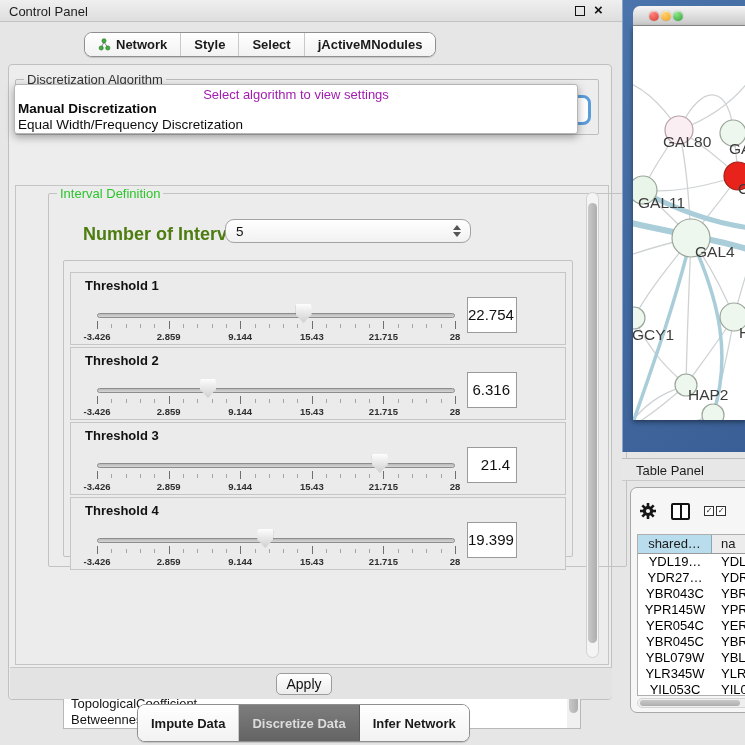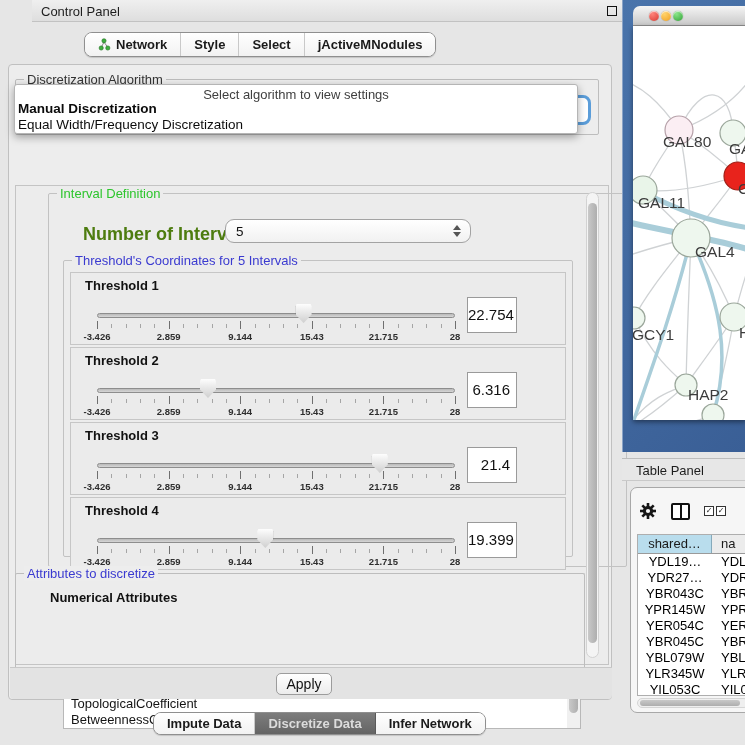--- a/index.html
+++ b/index.html
@@ -1,47 +1,47 @@
 <!DOCTYPE html>
 <html><head>
 <meta charset="utf-8">
 <style>
   html,body{margin:0;padding:0;background:#e4e4e4;}
   *{box-sizing:border-box;font-family:"Liberation Sans",sans-serif;}
   #root{position:relative;width:745px;height:745px;background:#e6e6e6;overflow:hidden;}
 
   
   .cp-titlebar{position:absolute;left:0;top:0;width:622px;height:22px;
-    background:linear-gradient(#efefef,#dedede);border-bottom:1px solid #c2c2c2;margin-left:32px;}
+    background:linear-gradient(#efefef,#dedede);border-bottom:1px solid #c2c2c2;}
   .cp-title{position:absolute;left:9px;top:4px;font-size:13px;color:#1d1d1d;}
   .win-float{position:absolute;left:575px;top:6px;width:10px;height:10px;border:1.6px solid #111;background:transparent;}
   .win-close{position:absolute;left:594px;top:1px;font-size:15px;font-weight:900;color:#111;}
 
   .seg-group{position:absolute;display:flex;background:#fff;border:1px solid #8f8f8f;border-radius:8px;overflow:hidden;
     box-shadow:0 1px 1px rgba(0,0,0,.15);}
   .seg-tab{display:flex;align-items:center;justify-content:center;gap:5px;padding:0 13px;font-size:13px;font-weight:600;
     color:#1a1a1a;border-right:1px solid #c9c9c9;background:linear-gradient(#ffffff,#f2f2f2);white-space:nowrap;}
   .seg-tab:last-child{border-right:none;}
   .seg-tab.sel{background:linear-gradient(#7d7d7d,#646464);color:#dcdcdc;border-right-color:#5a5a5a;}
   #top-tabs{left:84px;top:32px;height:25px;}
-  #bottom-tabs{left:153px;top:704px;height:23px;margin-top:8px;}
+  #bottom-tabs{left:137px;top:704px;height:38px;}
 
   .outer-panel{position:absolute;left:8px;top:64px;width:604px;height:636px;background:#ededed;
     border:1px solid #c0c0c0;border-radius:4px;}
 
   .group{position:absolute;border:1px solid #bdbdbd;border-radius:2px;}
   .group-title{position:absolute;top:-8px;left:8px;font-size:13px;background:#ededed;padding:0 3px;white-space:nowrap;}
 
   
   .focus-combo{position:absolute;left:24px;top:94px;width:566px;height:30px;border:3px solid #5b9dd9;
     border-radius:8px;background:#fff;}
 
   .popup{position:absolute;left:14px;top:84px;width:564px;height:50px;background:#fff;border:1px solid #b5b5b5;
     border-radius:3px;box-shadow:0 3px 8px rgba(0,0,0,.35);z-index:40;overflow:hidden;}
-  .popup .ph{height:16px;text-align:center;font-size:13px;color:#404040;padding-top:2px;}
+  .popup .ph{height:16px;text-align:center;font-size:13px;color:#a21caf;padding-top:2px;}
   .popup .opt{height:16px;font-size:13.5px;color:#0c0c0c;padding-left:3px;line-height:16px;}
   .popup .opt.bold{font-weight:700;}
 
   .combo{position:absolute;background:linear-gradient(#ffffff,#f1f1f1);border:1px solid #a3a3a3;border-radius:5px;
     font-size:13.5px;color:#111;display:flex;align-items:center;padding-left:10px;}
   .spin{position:absolute;right:9px;top:50%;transform:translateY(-50%);display:flex;flex-direction:column;gap:2px;}
   .spin i{width:0;height:0;border-left:4px solid transparent;border-right:4px solid transparent;display:block;}
   .spin .up{border-bottom:5px solid #555;}
   .spin .dn{border-top:5px solid #555;}
 
@@ -153,21 +153,20 @@
         <div style="position:absolute;left:34px;top:30px;font-size:18px;font-weight:700;color:#4d7c0f;">Number of Intervals</div>
         <div class="combo" style="left:176px;top:25px;width:246px;height:24px;border-radius:9px;">
           <span>5</span>
           <span class="spin">
               <i class="up"></i>
               <i class="dn"></i>
             </span>
         </div>
 
         <div class="group" style="left:14px;top:66px;width:510px;height:297px;border-color:#c2c2c2;">
-          <span class="group-title" id="g-thresh" style="background: rgb(236, 236, 236); color: rgb(58, 58, 208);">Threshold's Coordinates for 5 Intervals</span>
           <div style="position:absolute;left:6px;top:11px;">
   <div class="th-row">
     <div class="th-label">Threshold 1</div>
     <div class="sl-track"></div>
     <div class="sl-thumb" style="left: 224.6px;"></div>
     <div class="sl-ticks">
                   <div class="tick major" style="left: 0%;"></div>
                   <div class="tick" style="left: 4%;"></div>
                   <div class="tick" style="left: 8%;"></div>
                   <div class="tick" style="left: 12%;"></div>
@@ -335,24 +334,20 @@
   </div>
 </div>
         </div>
       </div>
 
       <div class="vscroll" style="left:570px;top:6px;height:466px;">
         <div class="vthumb" style="top:10px;height:440px;"></div>
       </div>
     </div>
 
-    <div class="group" style="left:6px;top:508px;width:570px;height:126px;border-bottom:none;">
-      <span class="group-title" id="g-attr" style="color: rgb(58, 58, 208);">Attributes to discretize</span>
-      <div style="position:absolute;left:34px;top:16px;font-size:13px;font-weight:700;color:#111;">Numerical Attributes</div>
-    </div>
     <div class="attr-list">
       <div id="attr-items">
           <div class="attr-item">SelfLoops</div>
           <div class="attr-item">TopologicalCoefficient</div>
           <div class="attr-item">BetweennessCentrality</div>
         </div>
       <div class="vscroll" style="left:503px;top:1px;height:47px;border:none;background:#f0f0f0;border-radius:0;">
         <div class="vthumb" style="top:2px;height:30px;left:2px;"></div>
       </div>
     </div>

